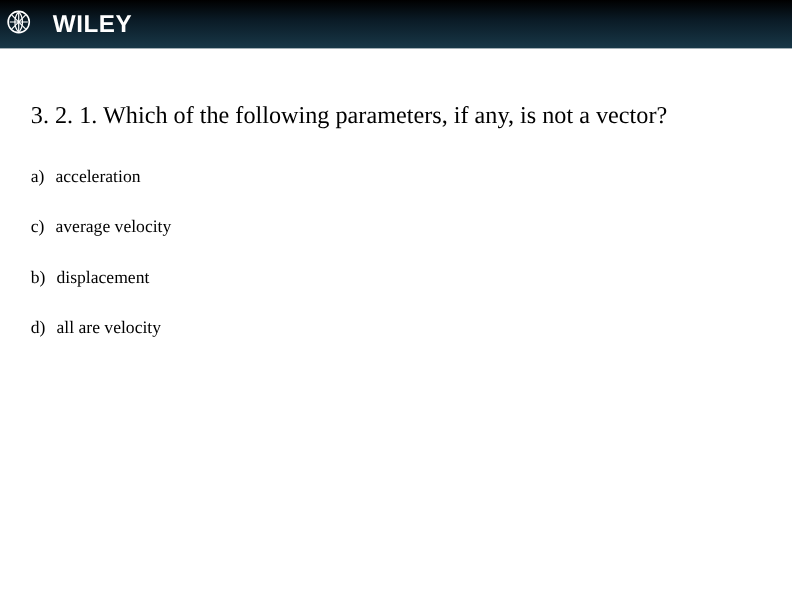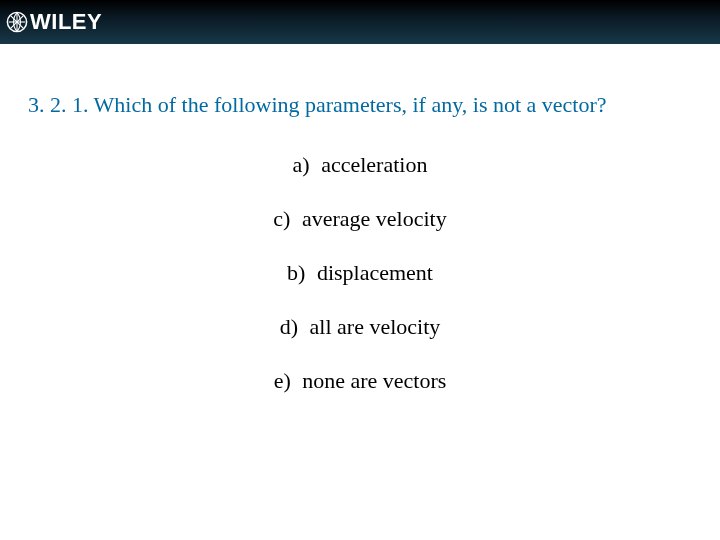--- a/index.html
+++ b/index.html
@@ -13,22 +13,21 @@
   .header {
     width: 100%;
     height: 44px;
     background: linear-gradient(to bottom, #000000 0%, #0a1a25 40%, #183848 100%);
     display: flex;
     align-items: center;
     padding-left: 6px;
   }
   .logo-wrap {
     display: flex;
-    align-items: center;
-    gap: 2px;
+    gap: 20px;
   }
   .logo-mark {
     width: 22px;
     height: 22px;
     display: flex;
     align-items: center;
     justify-content: center;
   }
   .logo-mark svg { display: block; }
   .logo-text {
@@ -36,28 +35,27 @@
     font-family: Arial, Helvetica, sans-serif;
     font-weight: 700;
     font-size: 22px;
     letter-spacing: 0.5px;
   }
   .content {
     padding: 48px 28px 0 28px;
   }
   .question {
     font-size: 22px;
-    color: #0369a1;
+    color: #000000;
     margin-bottom: 34px;
   }
   .option {
-    font-size: 22px;
+    font-size: 16px;
     color: #000000;
     margin-bottom: 28px;
-    text-align: center;
   }
   .option .label { display: inline; }
   .option .text { display: inline; margin-left: 6px; }
 </style>
 </head>
 <body>
 
 <div class="header">
   <div class="logo-wrap">
     <span class="logo-mark">
@@ -90,17 +88,13 @@
     <span class="text">average velocity</span>
   </div>
   <div class="option">
     <span class="label">b)</span>
     <span class="text">displacement</span>
   </div>
   <div class="option">
     <span class="label">d)</span>
     <span class="text">all are velocity</span>
   </div>
-  <div class="option">
-    <span class="label">e)</span>
-    <span class="text">none are vectors</span>
-  </div>
 </div>
 
 </body></html>

